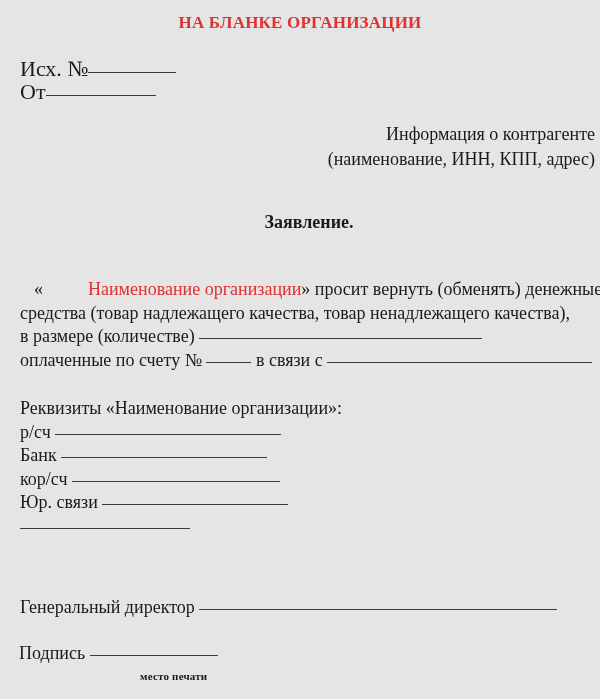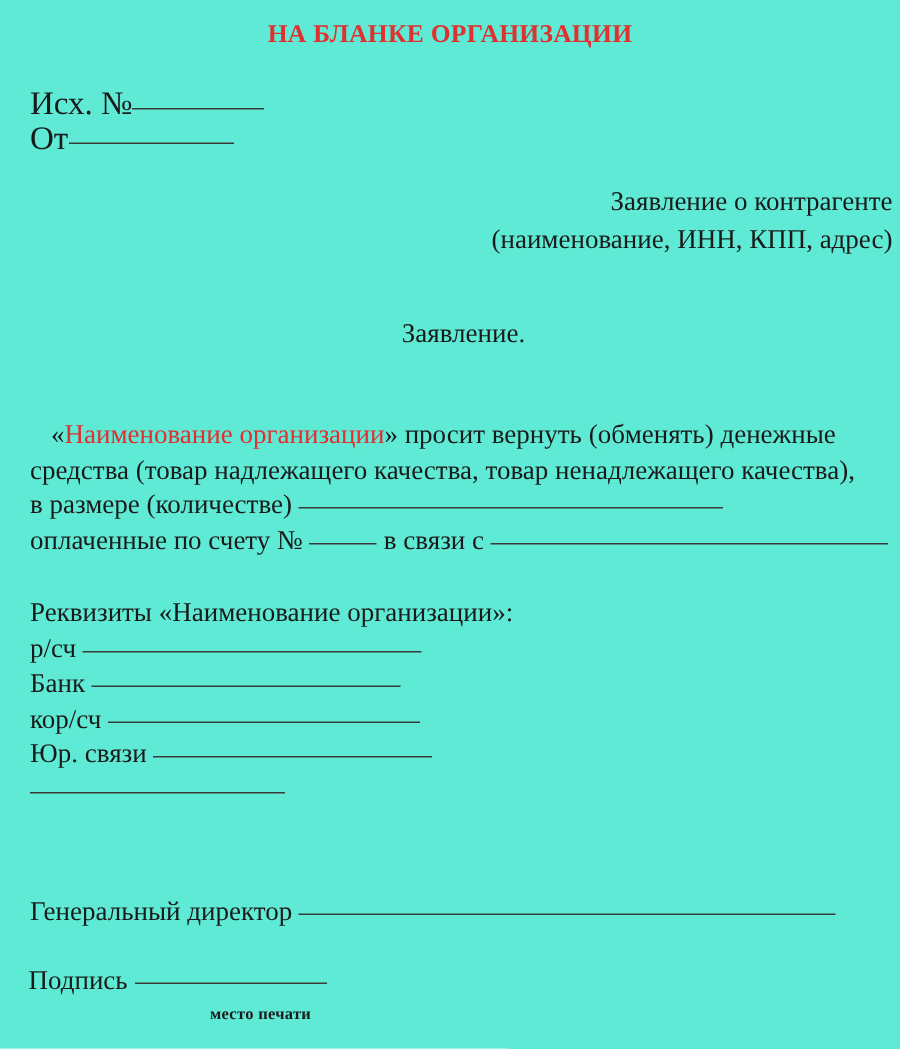--- a/index.html
+++ b/index.html
@@ -12,21 +12,21 @@
     height: 699px;
     font-family: "Liberation Serif", "DejaVu Serif", serif;
     color: #1a1a1a;
     overflow: hidden;
     position: relative;
   }
   .page {
     position: relative;
     width: 600px;
     height: 699px;
-    background: #5eead4;
+    background: #e5e5e5;
     box-sizing: border-box;
   }
 
   
   .doc-title {
     position: absolute;
     top: 13px;
     left: 0;
     width: 600px;
     text-align: center;
@@ -70,34 +70,35 @@
   
   .statement-heading {
     position: absolute;
     top: 212px;
     left: 0;
     width: 600px;
     text-align: center;
     font-size: 18px;
     padding-left: 18px;
     box-sizing: border-box;
+    font-weight: bold;
   }
 
   
   .body-text {
     position: absolute;
     top: 278px;
     left: 20px;
     width: 572px;
     font-size: 18px;
     line-height: 23.5px;
   }
   .body-line { white-space: nowrap; }
   .body-line.indent { text-indent: 14px; }
-  .org-name { color: #e03030; }
+  .org-name { color: #e03030; margin-left: 45px; }
   .rule-amount  { width: 283px; }
   .rule-account { width: 45px; }
   .rule-reason  { width: 265px; }
 
   
   .requisites {
     position: absolute;
     top: 397px;
     left: 20px;
     font-size: 18px;
@@ -149,21 +150,21 @@
   <div class="outgoing-block">
     <div class="field-row">
       <span>Исх. №</span><span class="rule rule-ish"></span>
     </div>
     <div class="field-row">
       <span>От</span><span class="rule rule-ot"></span>
     </div>
   </div>
 
   <div class="counterparty">
-    <div>Заявление о контрагенте</div>
+    <div>Информация о контрагенте</div>
     <div>(наименование, ИНН, КПП, адрес)</div>
   </div>
 
   <div class="statement-heading">Заявление.</div>
 
   <div class="body-text">
     <div class="body-line indent"><span>«</span><span class="org-name">Наименование организации</span><span>»</span><span> просит вернуть (обменять) денежные</span></div>
 
     <div class="body-line">средства (товар надлежащего качества, товар ненадлежащего качества),</div>
 

